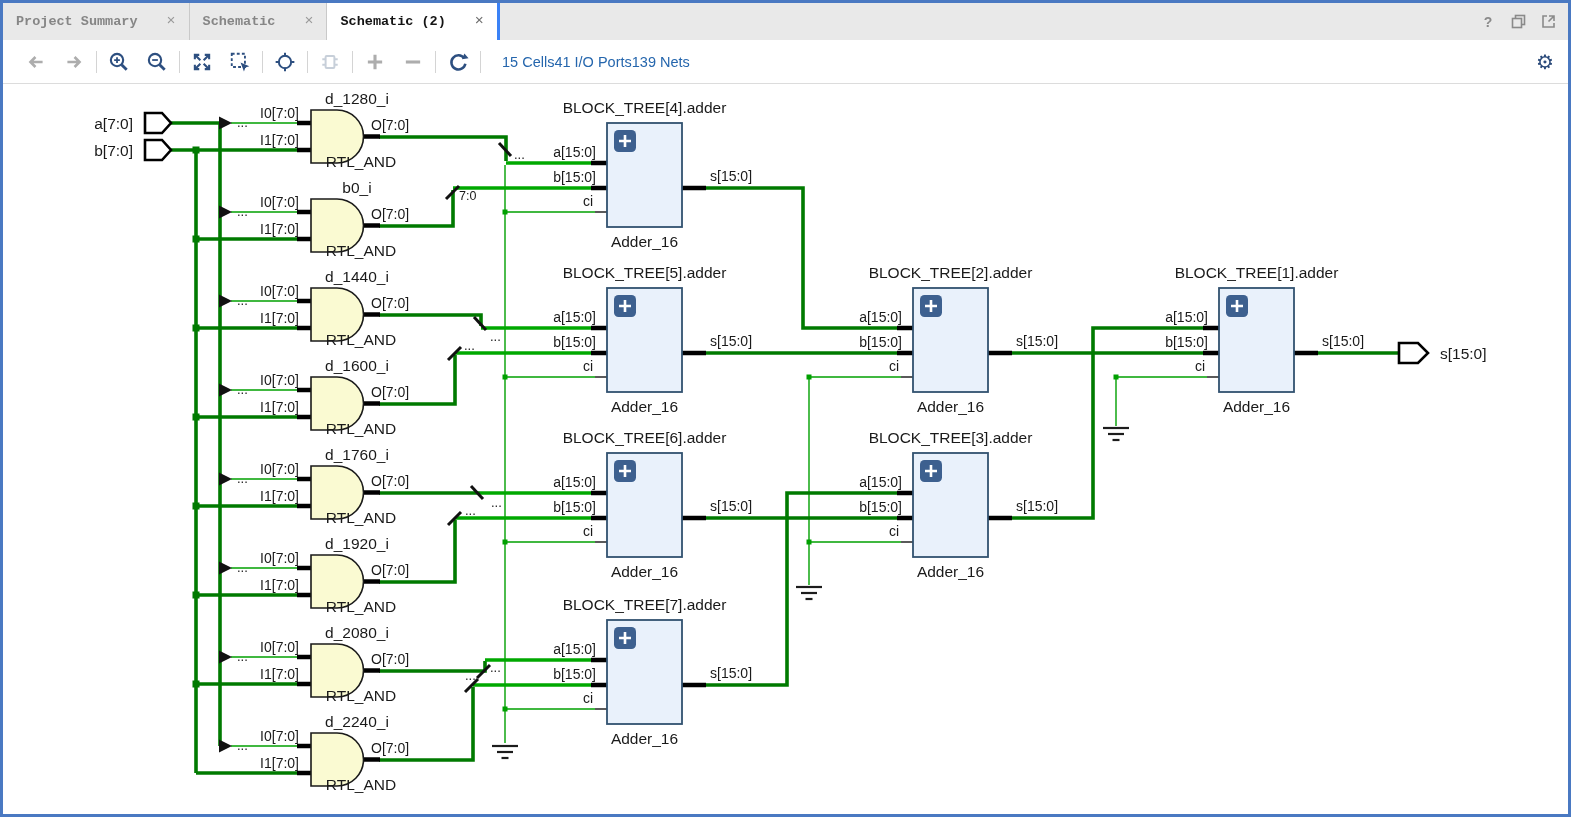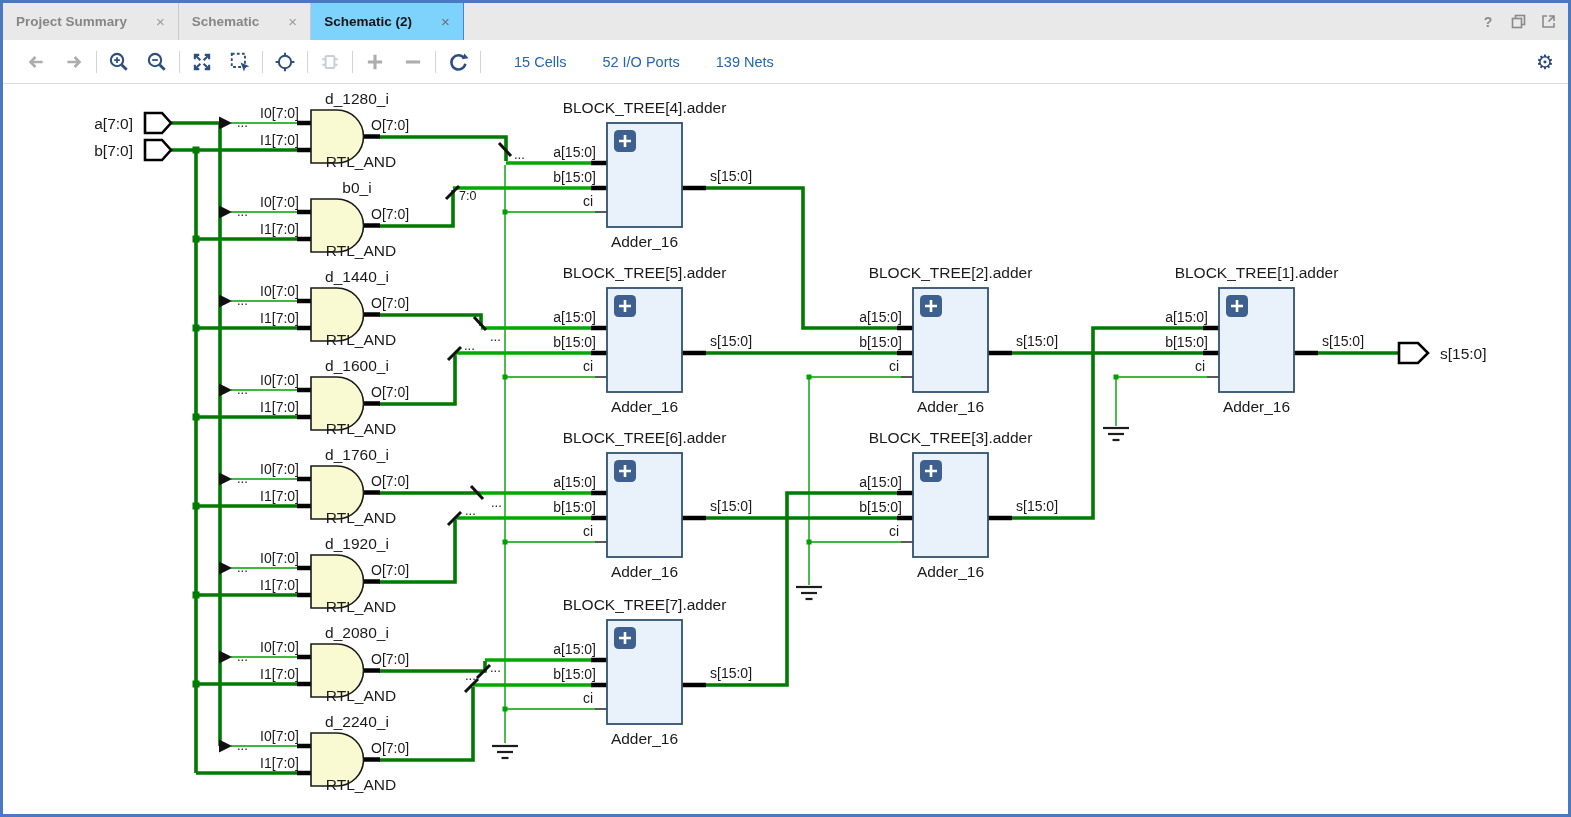--- a/index.html
+++ b/index.html
@@ -3,43 +3,43 @@
 <meta charset="utf-8">
 <style>
   * { box-sizing: border-box; margin: 0; padding: 0; }
   html,body { width:1571px; height:817px; overflow:hidden; font-family:"Liberation Sans",sans-serif; background:#fff; }
   .window { position:absolute; inset:0; border:3px solid #4a79c2; display:flex; flex-direction:column; background:#fff; }
   
   .tabbar { height:37px; background:#e9e9e9; display:flex; align-items:stretch; flex-shrink:0; position:relative; }
   .tab { display:flex; align-items:center; padding:0 10px 0 13px; font-size:13.5px; font-weight:bold; color:#868686; border-right:1px solid #c9c9c9; cursor:default; }
   .tab .tab-label { margin-right:26px; white-space:nowrap; }
   .tab .tab-close { color:#9a9a9a; font-weight:normal; font-size:15px; padding:0 3px; }
-  .tab.active { background:#7dd3fc; color:#141414; border-right:1px solid #3b82f6; }
+  .tab.active { background:#ffffff; color:#141414; border-right:3px solid #3b82f6; }
   .tab.active .tab-close { color:#6e6e6e; }
   .tabbar-right { position:absolute; right:12px; top:0; height:37px; display:flex; align-items:center; gap:14px; color:#8a8a8a; }
   .winicon { width:16px; height:16px; display:flex; align-items:center; justify-content:center; font-size:14px; font-weight:bold; color:#8a8a8a; }
   
   .toolbar { height:44px; background:#ffffff; border-bottom:1px solid #dcdcdc; display:flex; align-items:center; padding-left:14px; flex-shrink:0; position:relative; }
   .tbtn { width:30px; height:30px; display:flex; align-items:center; justify-content:center; margin:0 4px; }
   .tsep { width:1px; height:22px; background:#d4d4d4; margin:0 3px; }
-  .tlinks { display:flex; align-items:center; margin-left:30px; gap:36px; }
+  .tlinks { display:flex; align-items:center; margin-left:18px; }
   .tlink { color:#2566ad; font-size:14.5px; cursor:pointer; white-space:nowrap; }
   .gear { position:absolute; right:14px; top:50%; transform:translateY(-50%); font-size:20px; color:#2b4a7a; line-height:1; }
   
   .canvas { flex:1; background:#ffffff; position:relative; overflow:hidden; }
   .canvas svg { position:absolute; inset:0; }
   svg text { fill:#1a1a1a; }
 </style>
 </head>
 <body>
 
 <div class="window">
 
   <div class="tabbar">
-    <div id="tabs-host" style="display:flex;height:100%;">
+    <div id="tabs-host" style="display:flex;height:100%;font-family:Liberation Mono, monospace;">
         <div class="tab">
           <span class="tab-label">Project Summary</span>
           <span class="tab-close">×</span>
         </div>
         <div class="tab">
           <span class="tab-label">Schematic</span>
           <span class="tab-close">×</span>
         </div>
         <div class="tab active">
           <span class="tab-label">Schematic (2)</span>
@@ -136,21 +136,21 @@
         <div class="tbtn">
           <svg width="22" height="22" viewBox="0 0 20 20">
             <path d="M15.6 6.6 A6.4 6.4 0 1 0 16.7 11.6" fill="none" stroke="#2d4f80" stroke-width="2.3"></path>
             <polygon points="15.8,2.2 19.6,6.6 13.6,7.4" fill="#2d4f80"></polygon>
           </svg>
         </div>
         <div class="tsep"></div>
       </div>
     <div class="tlinks" id="links-host">
         <span class="tlink">15 Cells</span>
-        <span class="tlink">52 I/O Ports</span>
+        <span class="tlink">41 I/O Ports</span>
         <span class="tlink">139 Nets</span>
       </div>
     <div class="gear">⚙</div>
   </div>
 
   <div class="canvas">
     <svg id="schem-svg" width="1565" height="730" viewBox="0 84 1565 730" xmlns="http://www.w3.org/2000/svg">
         <polyline points="228,123 294,123" fill="none" stroke="#00a000" stroke-width="1.4"></polyline>
         <polyline points="228,212 294,212" fill="none" stroke="#00a000" stroke-width="1.4"></polyline>
         <polyline points="228,301 294,301" fill="none" stroke="#00a000" stroke-width="1.4"></polyline>

